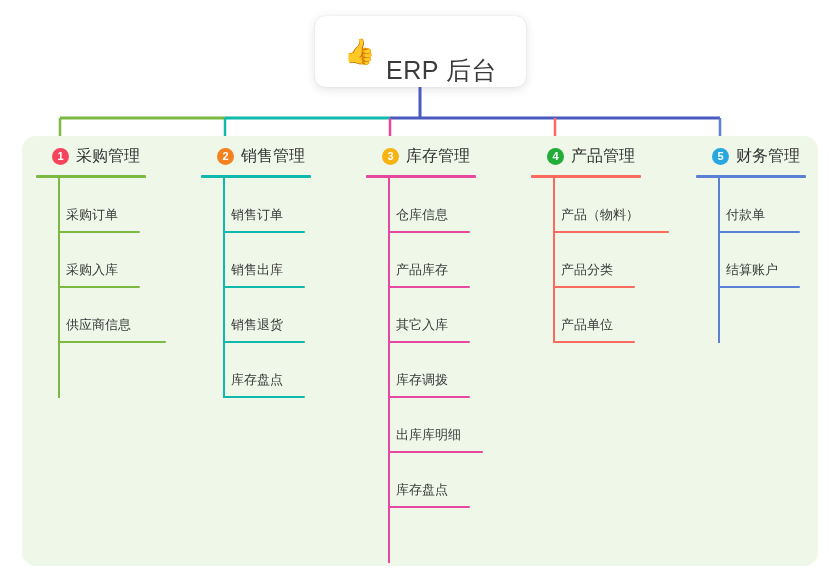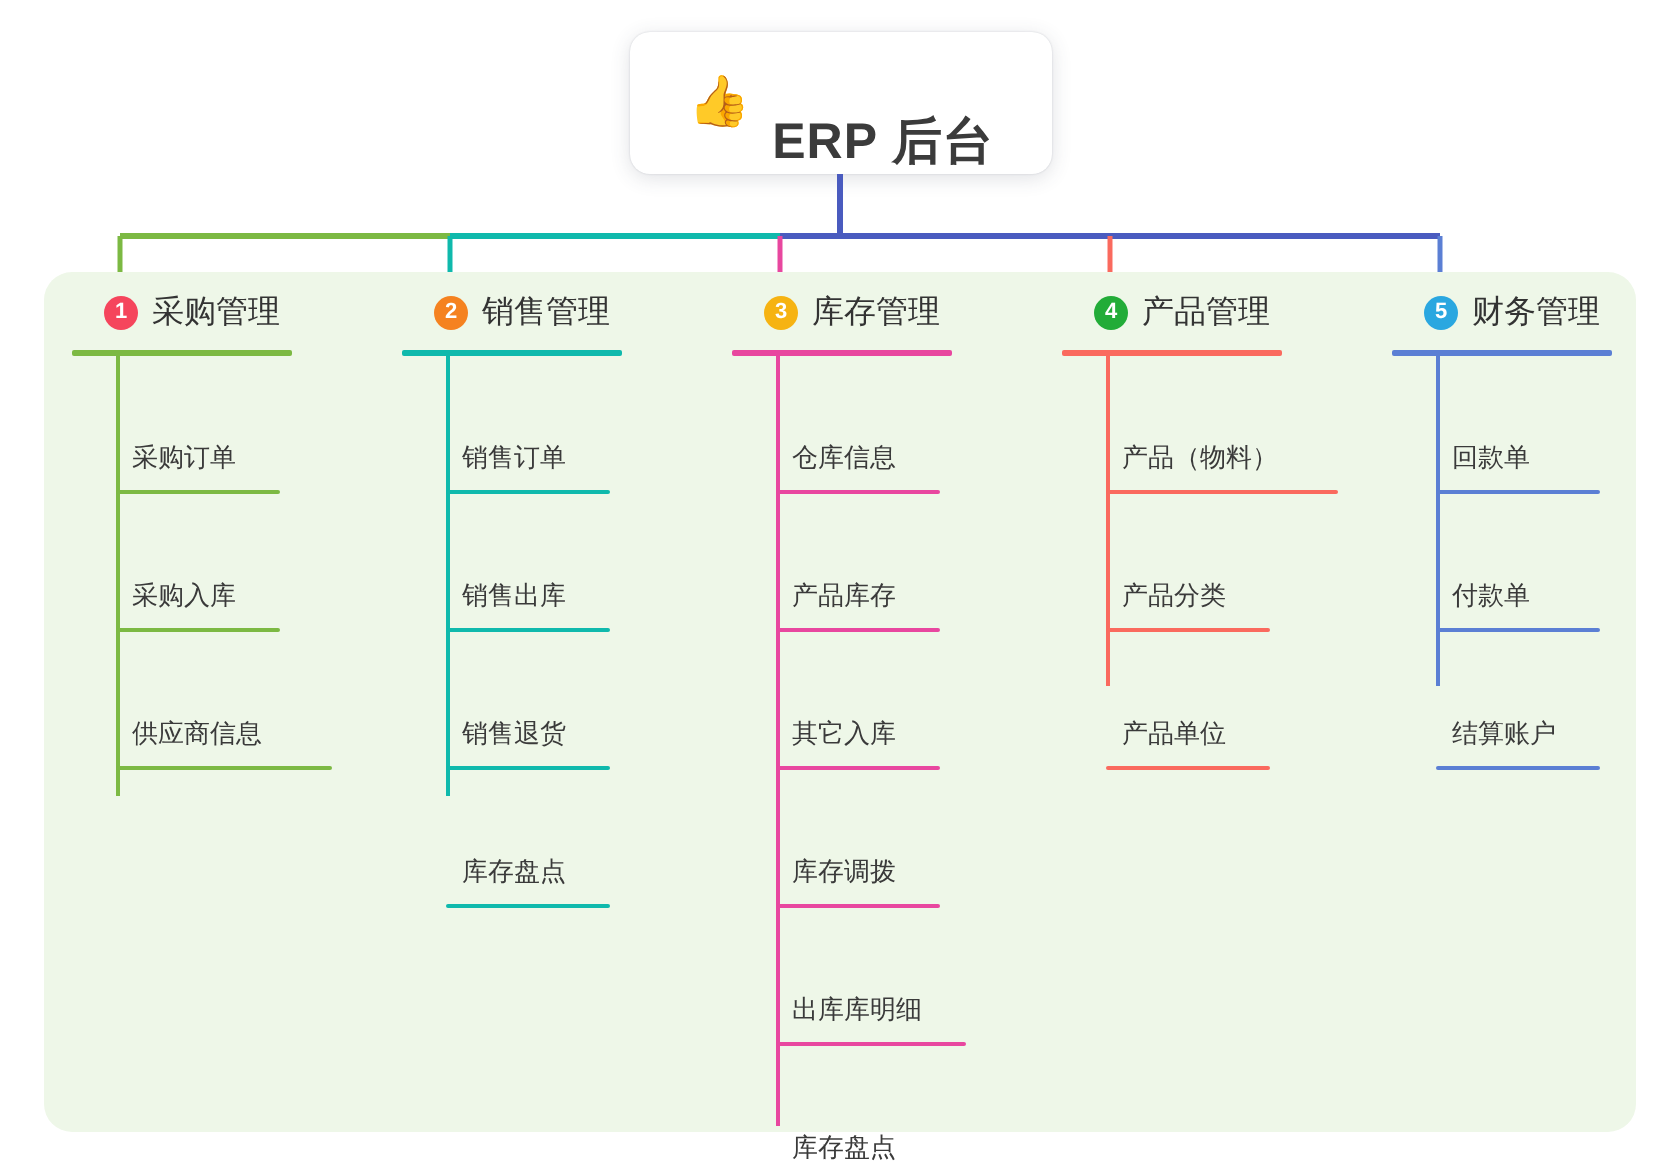--- a/index.html
+++ b/index.html
@@ -42,21 +42,21 @@
     display: flex;
     align-items: center;
     gap: 11px;
   }
   .root-emoji {
     font-size: 25px;
     line-height: 1;
   }
   .root-title {
     font-size: 25px;
-    font-weight: 700;
+    font-weight: 400;
     color: #3b3b3b;
     letter-spacing: 0.5px;
     white-space: nowrap;
     margin-top: 37px;
   }
 
   
   .connectors {
     position: absolute;
     left: 0;
@@ -119,21 +119,21 @@
     margin-top: 0;
   }
   .spine {
     position: absolute;
     left: 22px;
     top: 0;
     width: 2px;
   }
   .leaf {
     position: relative;
-    height: 69px;
+    height: 55px;
   }
   .leaf-label {
     position: absolute;
     left: 30px;
     bottom: 9px;
     font-size: 13px;
     color: #3a3a3a;
     white-space: nowrap;
   }
   .leaf-rule {
@@ -277,24 +277,20 @@
       </div>
       <div class="column" style="left: 696px;">
         <div class="col-head">
           <span class="badge" style="background: rgb(42, 167, 224);">5</span>
           <span class="col-title">财务管理</span>
         </div>
         <div class="col-rule" style="background: rgb(91, 127, 212); width: 110px;"></div>
         <div class="leaves">
           <div class="spine" style="background: rgb(91, 127, 212); height: 165px;"></div>
           <div class="leaf">
-            <span class="leaf-label">回款单</span>
-            <div class="leaf-rule" style="background: rgb(91, 127, 212); width: 82px;"></div>
-          </div>
-          <div class="leaf">
             <span class="leaf-label">付款单</span>
             <div class="leaf-rule" style="background: rgb(91, 127, 212); width: 82px;"></div>
           </div>
           <div class="leaf">
             <span class="leaf-label">结算账户</span>
             <div class="leaf-rule" style="background: rgb(91, 127, 212); width: 82px;"></div>
           </div>
         </div>
       </div>
     </div>

